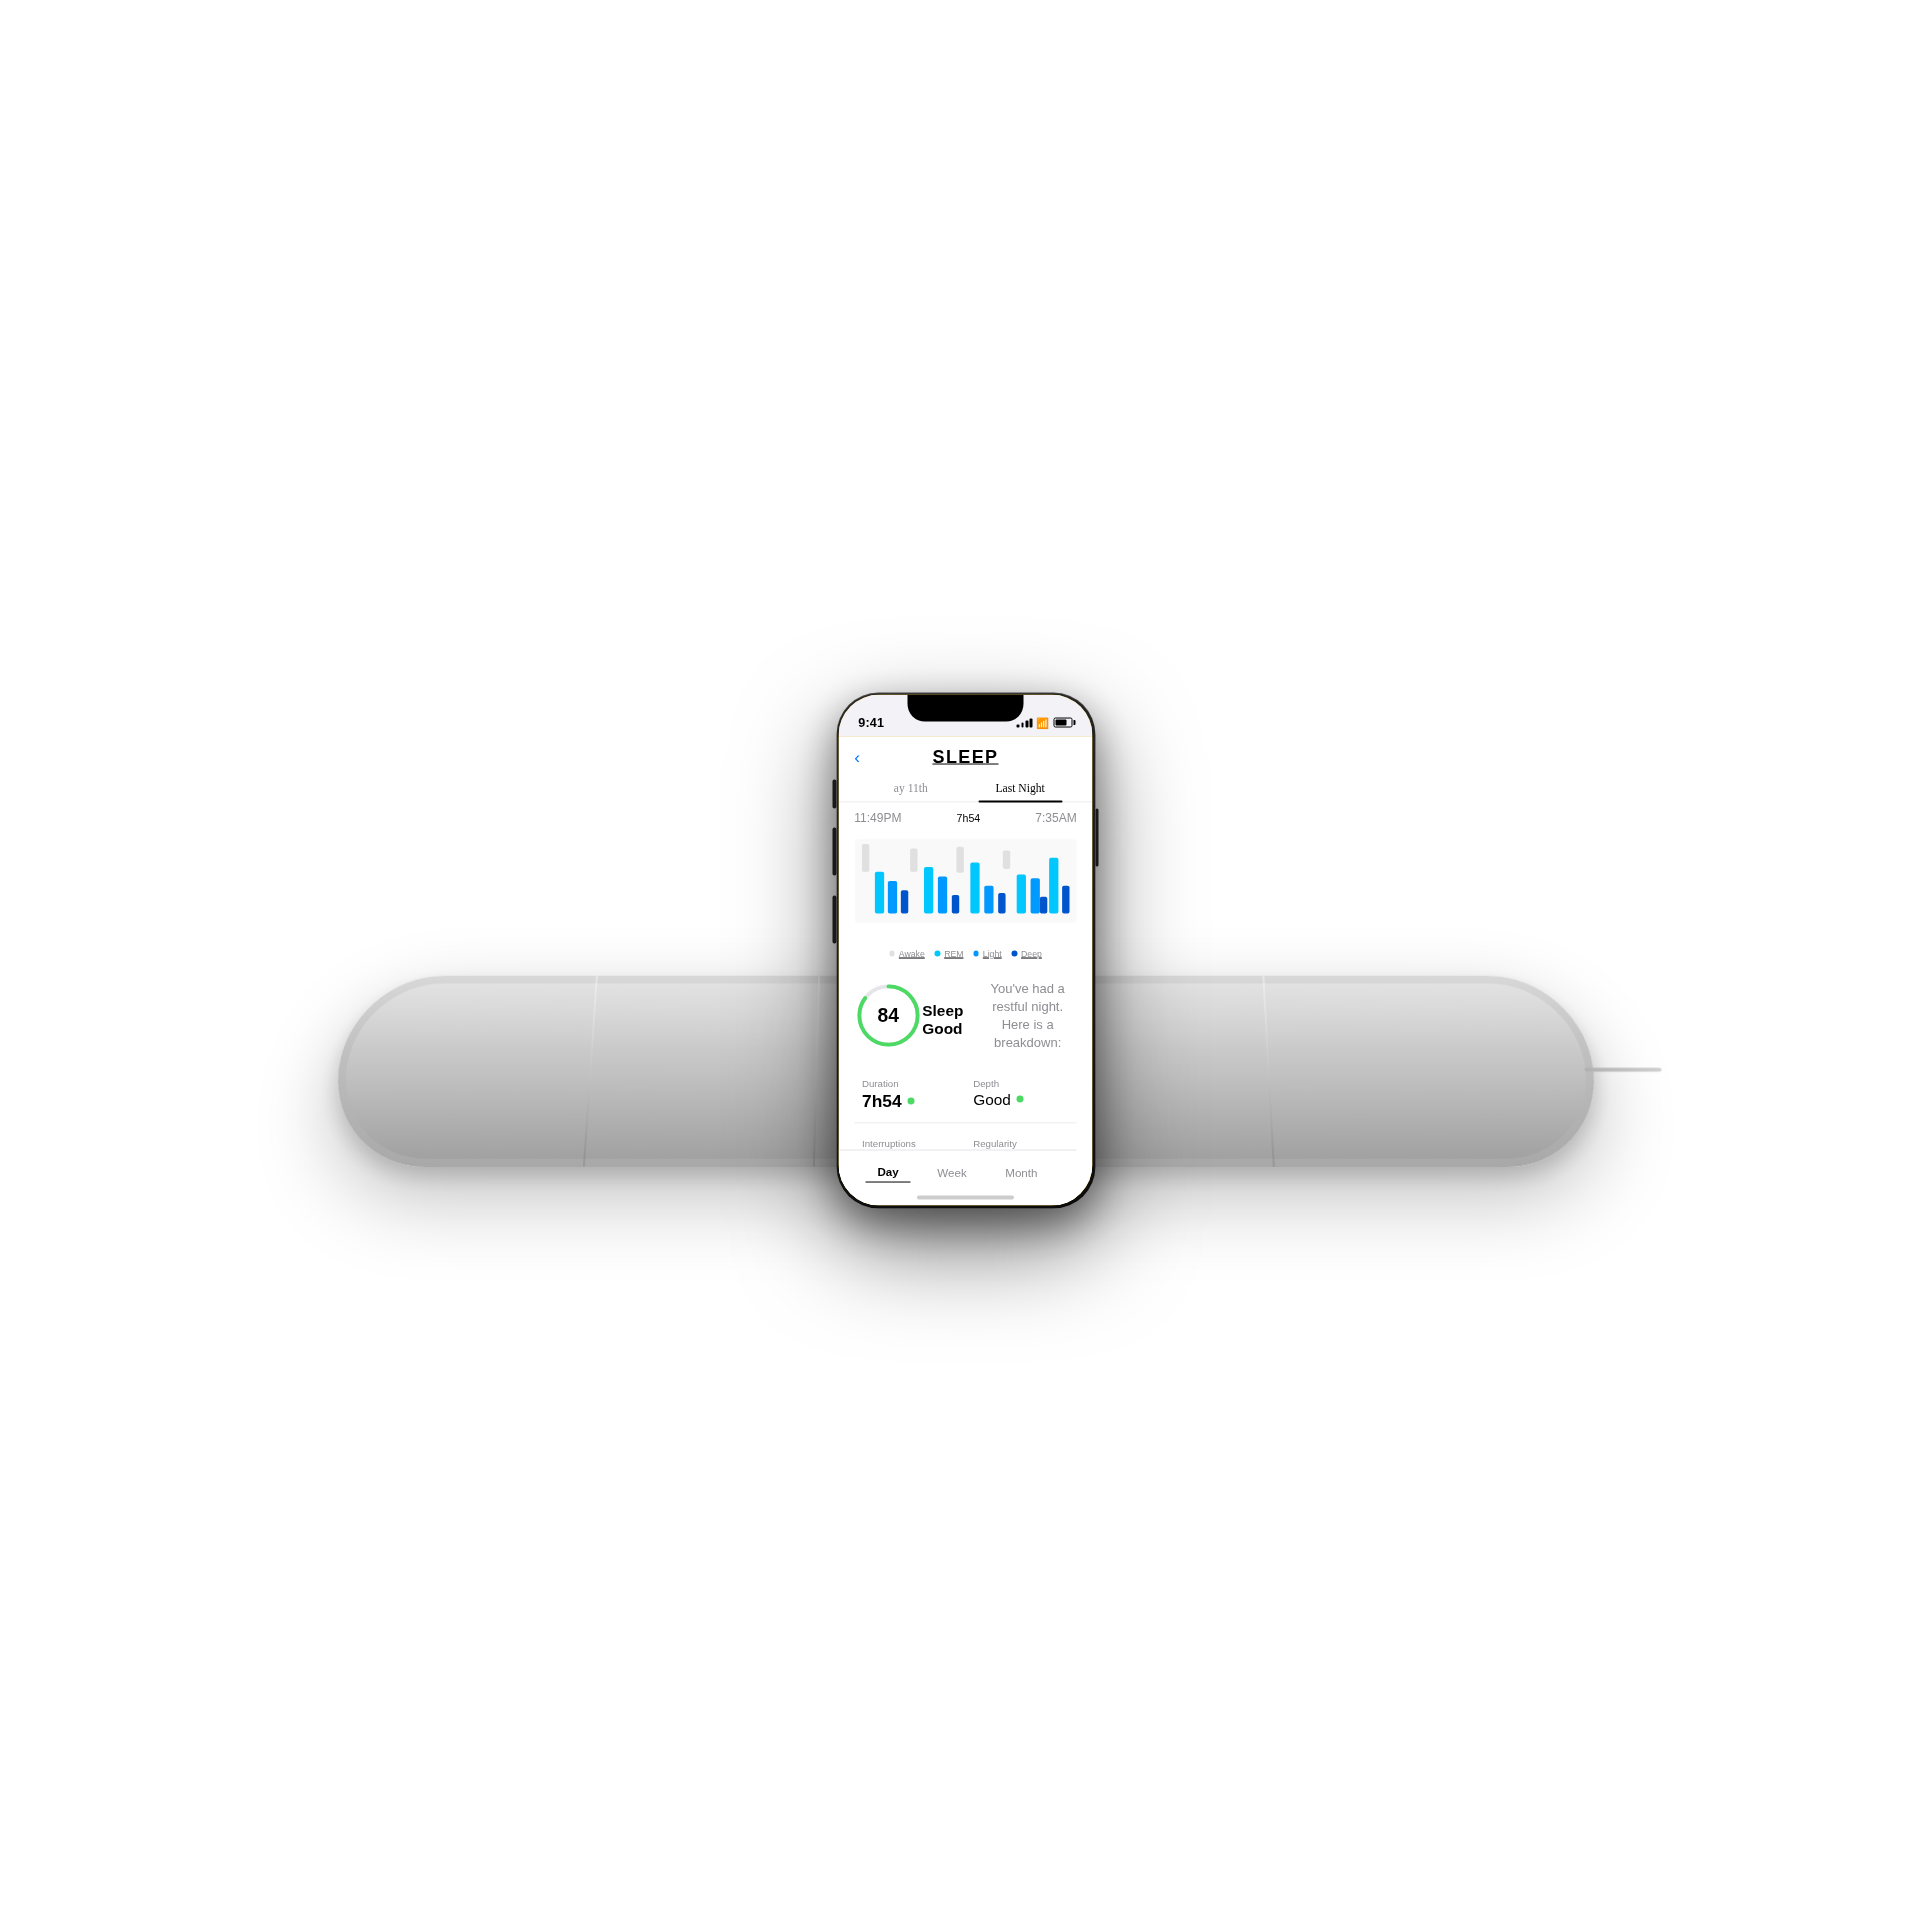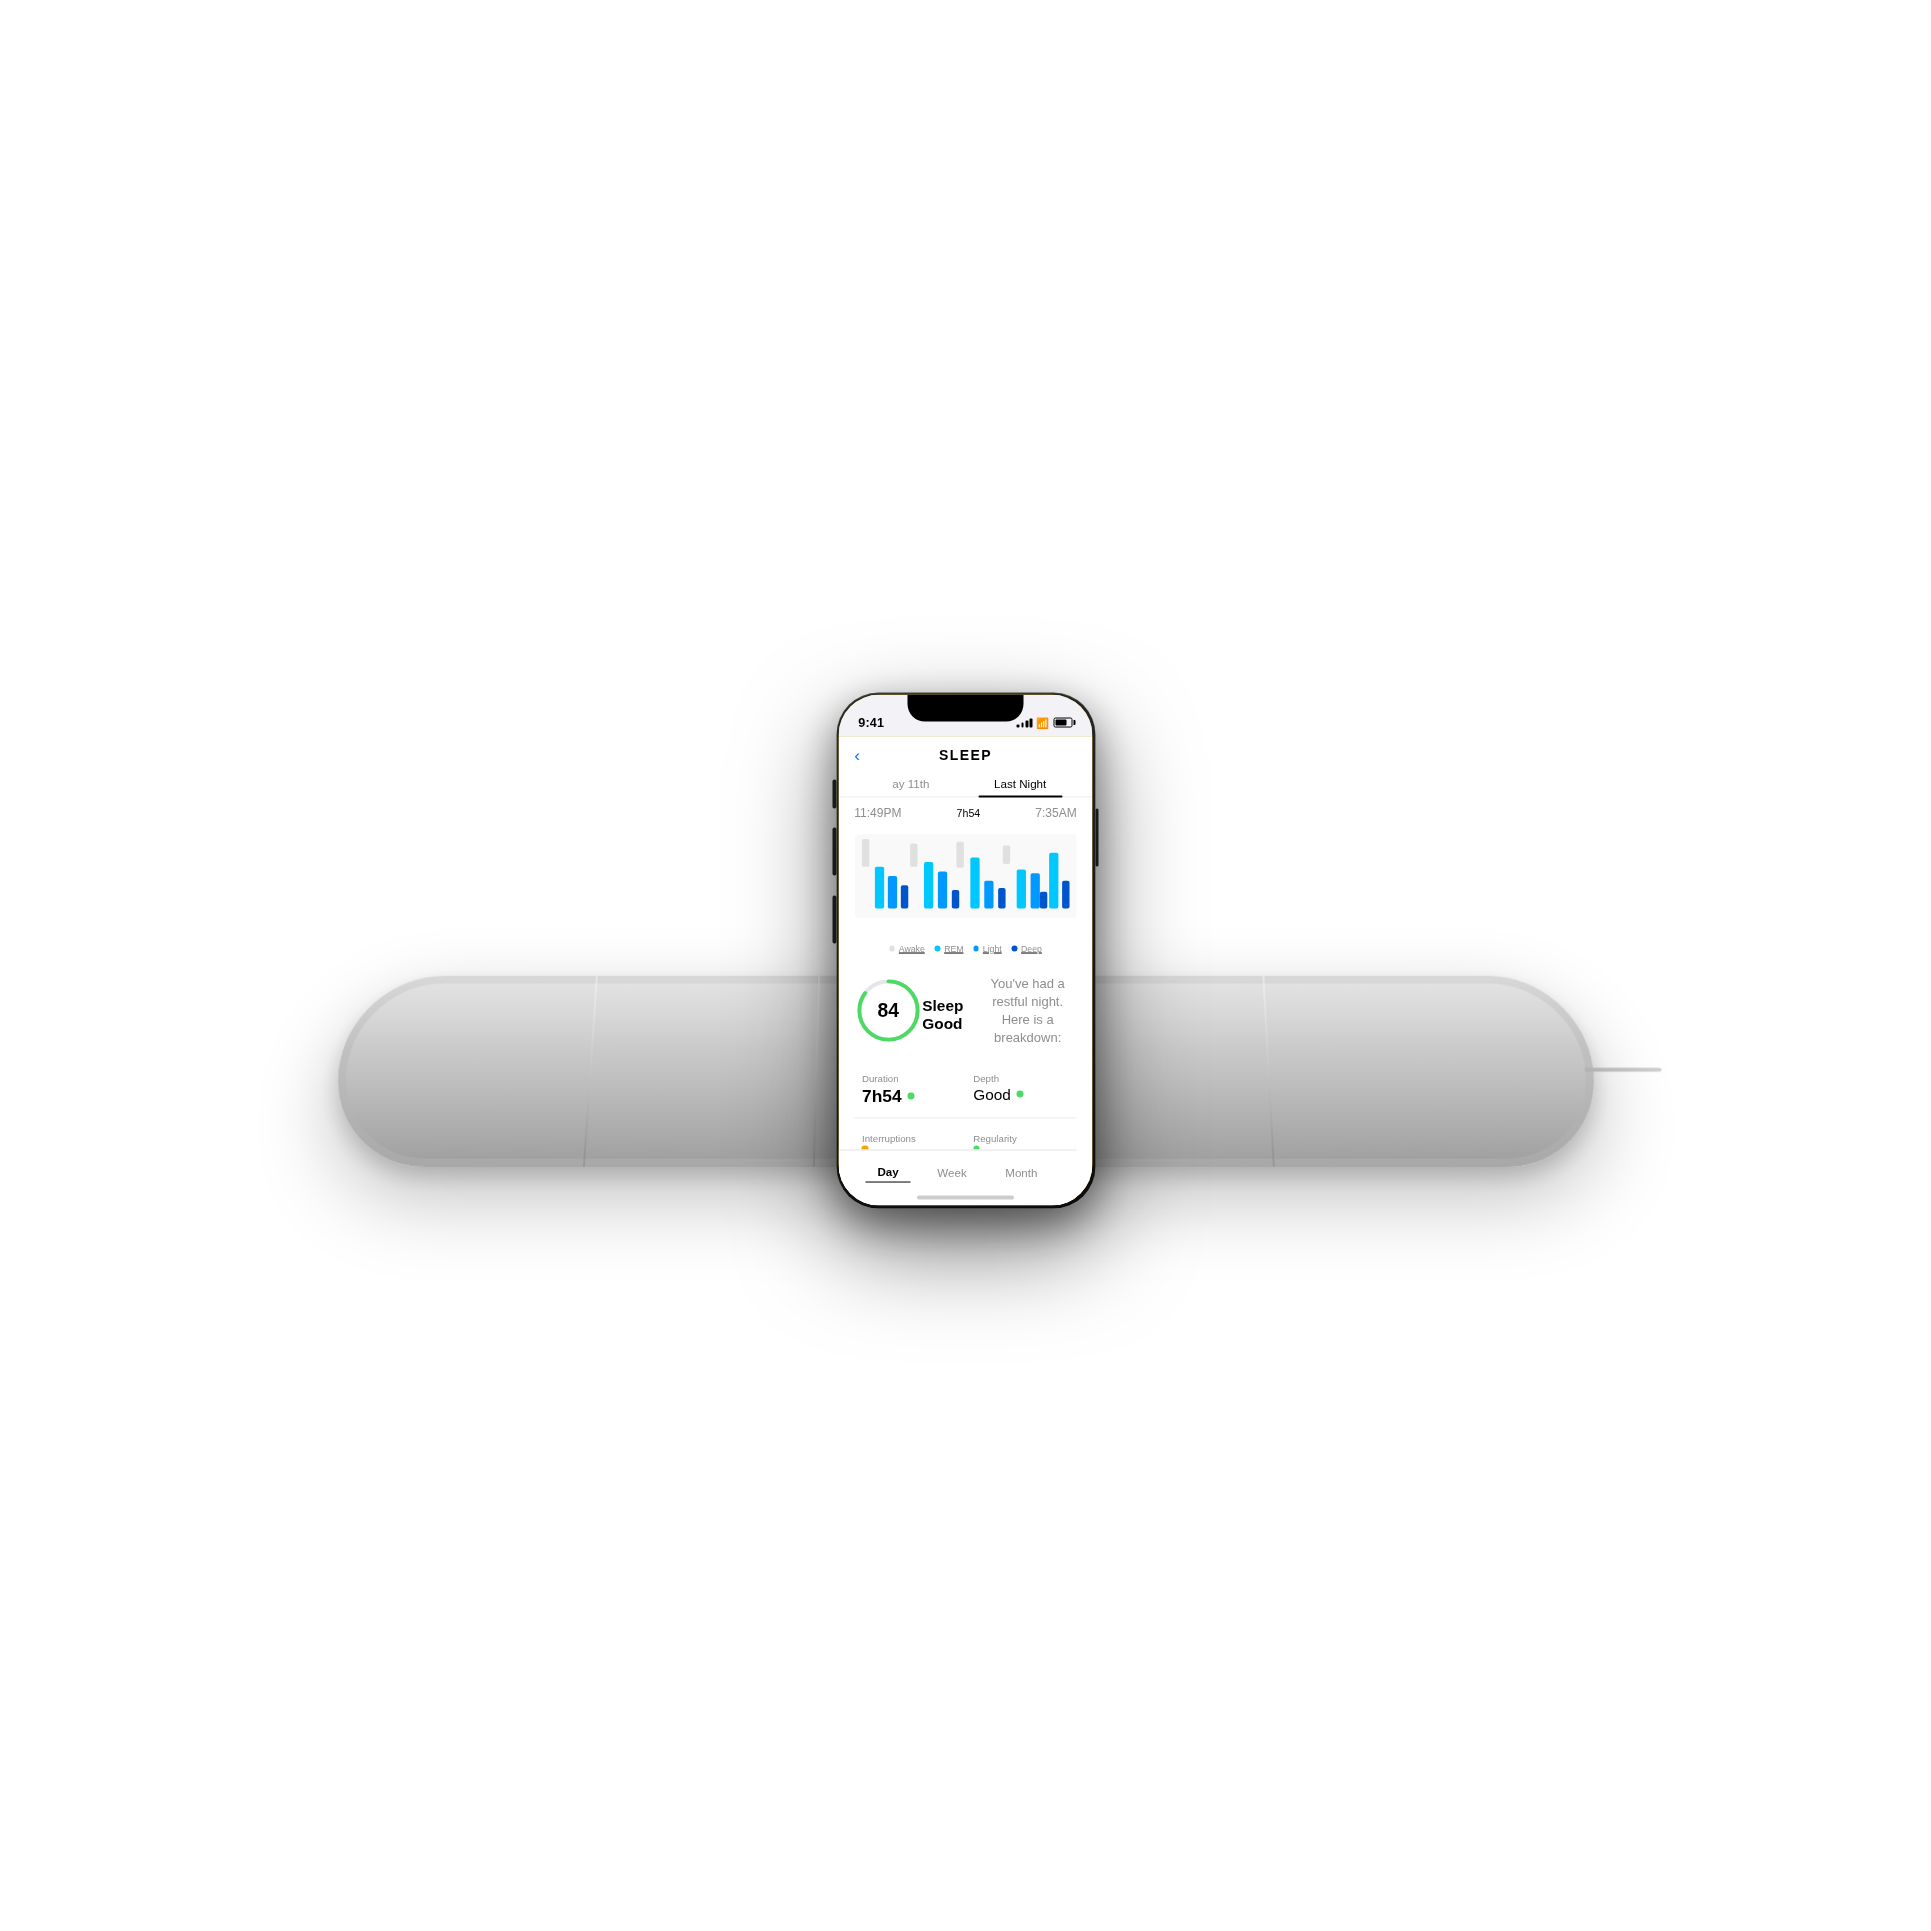--- a/index.html
+++ b/index.html
@@ -231,35 +231,37 @@
     .nav-back {
       position: absolute;
       left: 15.4px;
       color: #007aff;
       font-size: 17.4px;
       font-weight: 300;
       cursor: pointer;
     }
 
     .nav-title {
-      font-size: 14px;
+      font-size: 18px;
       font-weight: 600;
       color: #000;
       letter-spacing: 1.4px;
       text-transform: uppercase;
+      text-decoration: underline;
     }
 
     
     .date-tabs {
       display: flex;
       justify-content: flex-start;
       gap: 4px;
       padding: 0 19.3px;
       border-bottom: 1px solid #e5e5ea;
       background: #fff;
+      font-family: Liberation Serif, serif;
     }
 
     .date-tab {
       flex: 1;
       text-align: center;
       padding: 7.7px 9.7px;
       font-size: 11.6px;
       color: #8e8e93;
       cursor: pointer;
       position: relative;

